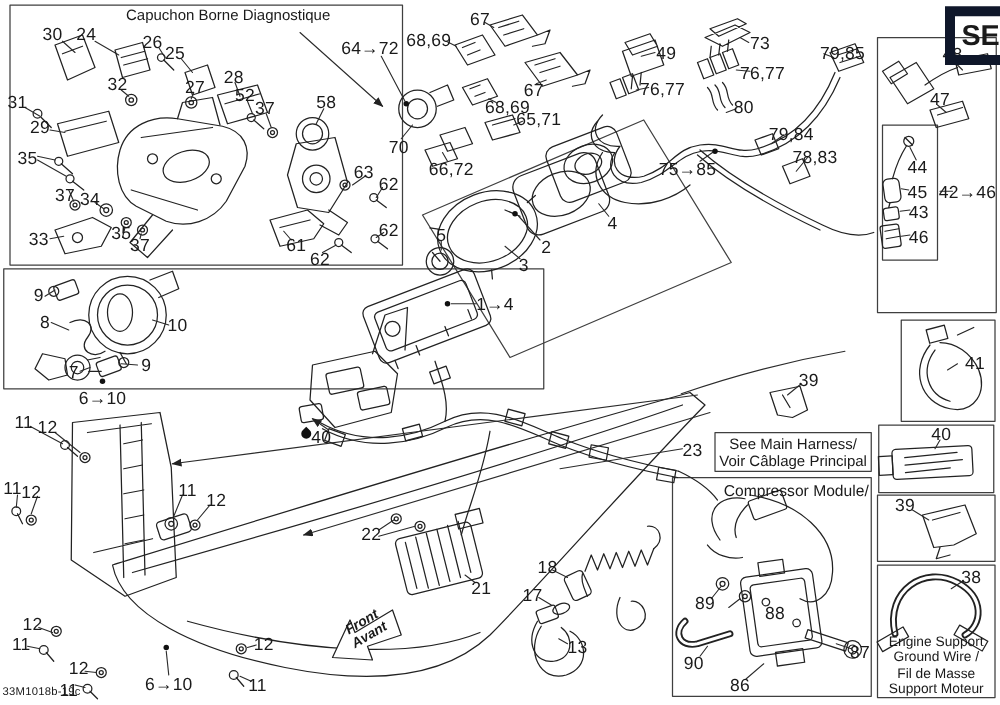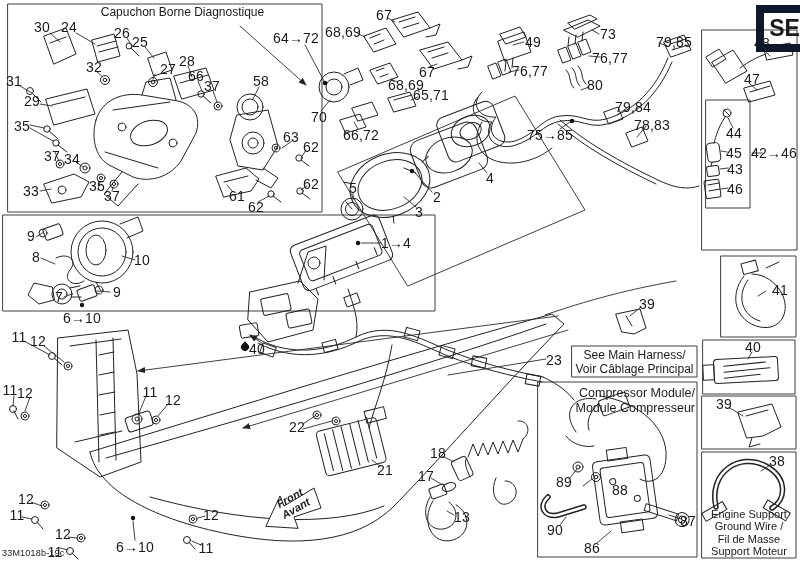--- a/index.html
+++ b/index.html
@@ -339,23 +339,23 @@
 
   <div>
 
   <div class="plabel" style="left: 42px; top: 27px;">30</div>
       <div class="plabel" style="left: 69px; top: 27px;">24</div>
       <div class="plabel" style="left: 122px; top: 33px;">26</div>
       <div class="plabel" style="left: 140px; top: 42px;">25</div>
       <div class="plabel" style="left: 14px; top: 81px;">31</div>
       <div class="plabel" style="left: 32px; top: 101px;">29</div>
       <div class="plabel" style="left: 94px; top: 67px;">32</div>
-      <div class="plabel" style="left: 168px; top: 69px;">27</div>
+      <div class="plabel" style="left: 156px; top: 69px;">27</div>
       <div class="plabel" style="left: 187px; top: 61px;">28</div>
-      <div class="plabel" style="left: 196px; top: 76px;">66</div>
+      <div class="plabel" style="left: 196px; top: 76px;">52</div>
       <div class="plabel" style="left: 212px; top: 86px;">37</div>
       <div class="plabel" style="left: 261px; top: 81px;">58</div>
       <div class="plabel" style="left: 22px; top: 126px;">35</div>
       <div class="plabel" style="left: 52px; top: 156px;">37</div>
       <div class="plabel" style="left: 72px; top: 159px;">34</div>
       <div class="plabel" style="left: 31px; top: 191px;">33</div>
       <div class="plabel" style="left: 97px; top: 186px;">35</div>
       <div class="plabel" style="left: 112px; top: 196px;">37</div>
       <div class="plabel" style="left: 237px; top: 196px;">61</div>
       <div class="plabel" style="left: 256px; top: 207px;">62</div>
@@ -431,21 +431,20 @@
 
   <div class="note" id="note-diag" style="left:100px;top:5px;width:165px;">
     <div>Capuchon Borne Diagnostique</div>
   </div>
   <div class="note" id="note-harness" style="left:573px;top:348px;width:123px;">
     <div>See Main Harness/</div>
     <div>Voir Câblage Principal</div>
   </div>
   <div class="note" id="note-comp" style="left:545px;top:386px;width:150px;text-align:right;">
     <div>Compressor Module/</div>
-    <div>Module Compresseur</div>
   </div>
   <div class="note" id="note-ground" style="left:703px;top:508px;width:92px;">
     <div>Engine Support</div>
     <div>Ground Wire /</div>
     <div>Fil de Masse</div>
     <div>Support Moteur</div>
   </div>
   <div id="front-text">
     <div>Front</div>
     <div>Avant</div>

